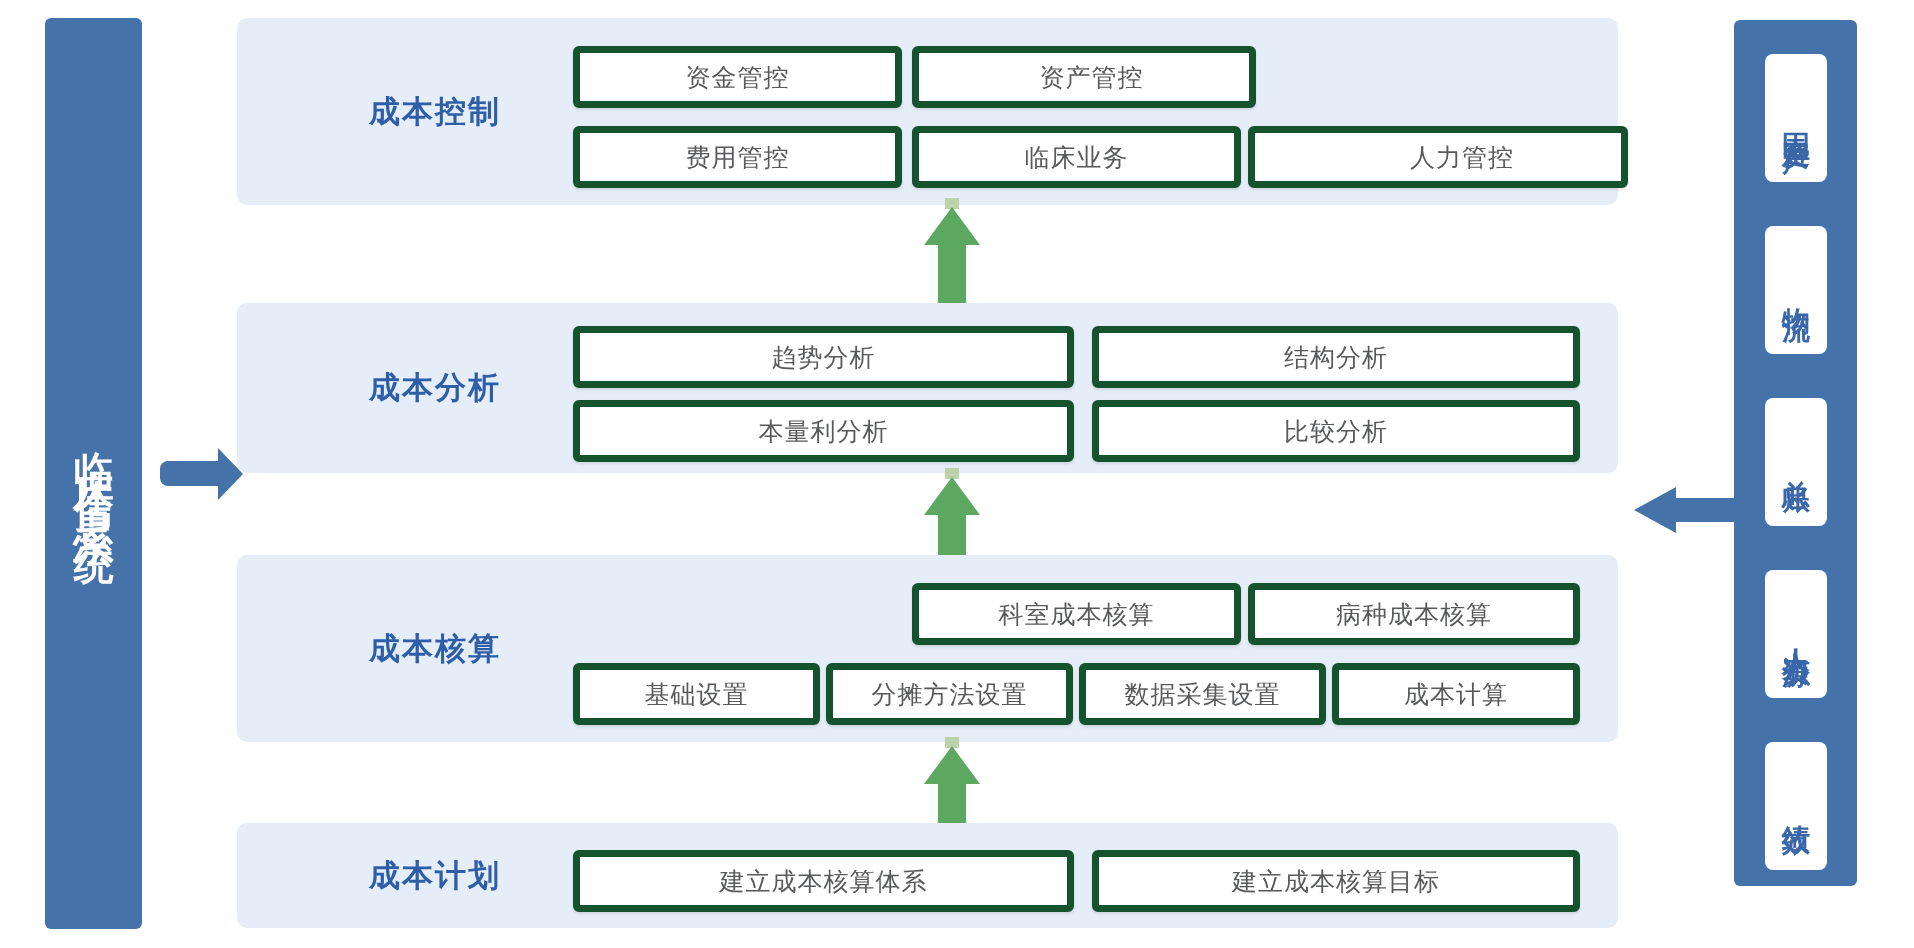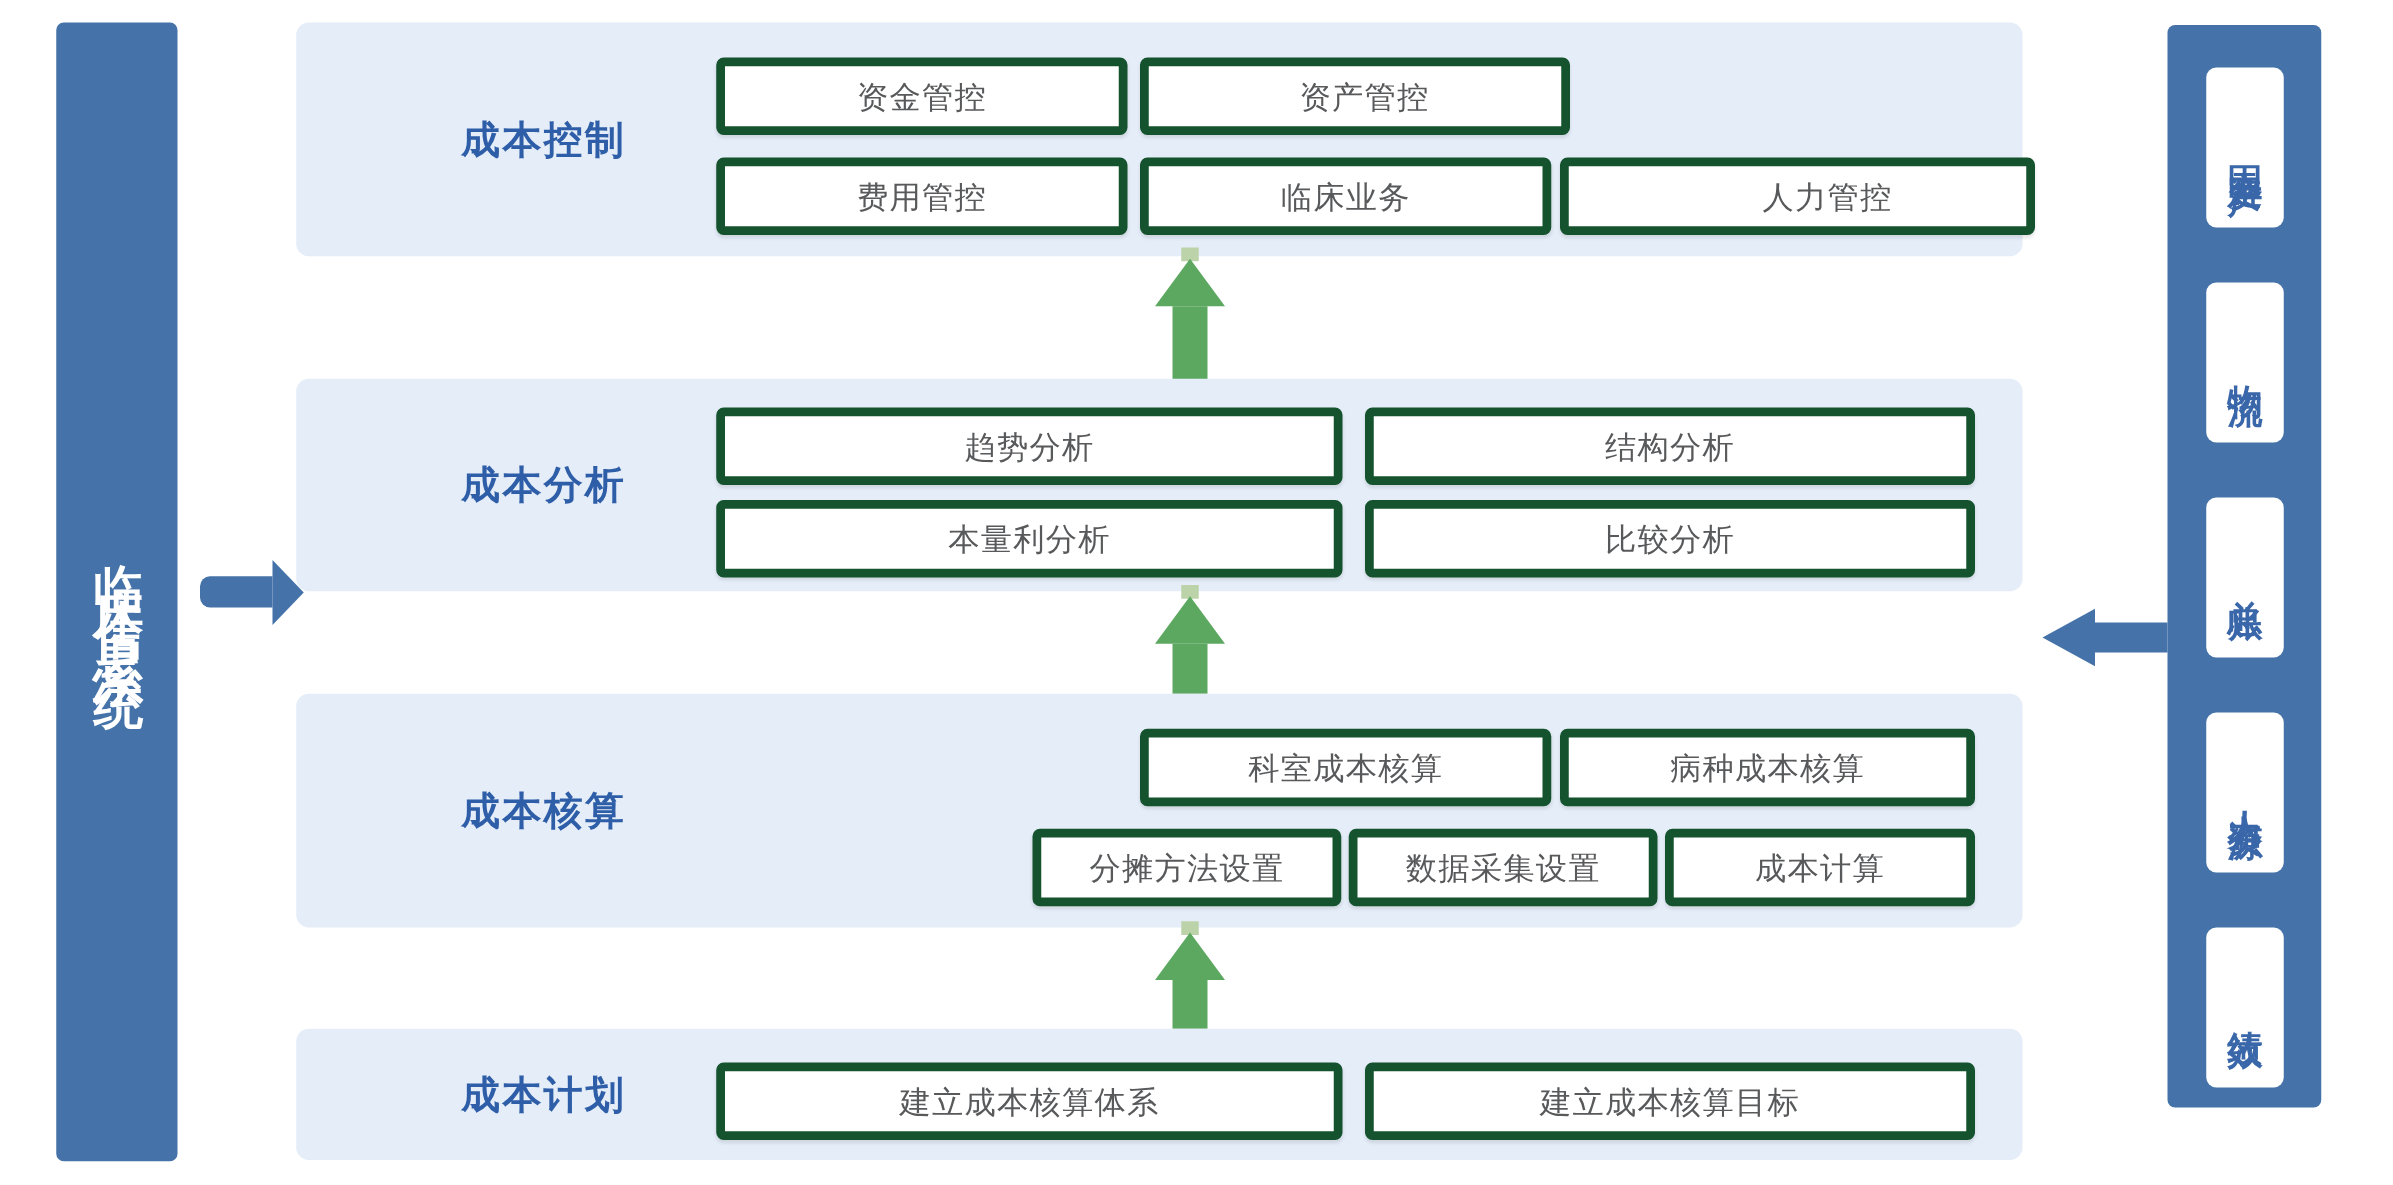--- a/index.html
+++ b/index.html
@@ -91,20 +91,21 @@
   <div class="up-arrow" style="left:924px;top:468px;">
     <div class="tip-cap"></div>
     <div class="head"></div>
     <div class="shaft" style="height:40px;"></div>
   </div>
 
   <div class="layer" style="top:555px;height:187px;">
     <div class="layer-label">成本核算</div>
     <div class="box" style="left:675px;top:28px;width:315px;">科室成本核算</div>
     <div class="box" style="left:1011px;top:28px;width:318px;">病种成本核算</div>
+    <div class="box" style="left:336px;top:108px;width:233px;">基础设置</div>
     <div class="box" style="left:589px;top:108px;width:233px;">分摊方法设置</div>
     <div class="box" style="left:842px;top:108px;width:233px;">数据采集设置</div>
     <div class="box" style="left:1095px;top:108px;width:234px;">成本计算</div>
   </div>
 
   <div class="up-arrow" style="left:924px;top:737px;">
     <div class="tip-cap"></div>
     <div class="head"></div>
     <div class="shaft" style="height:39px;"></div>
   </div>

